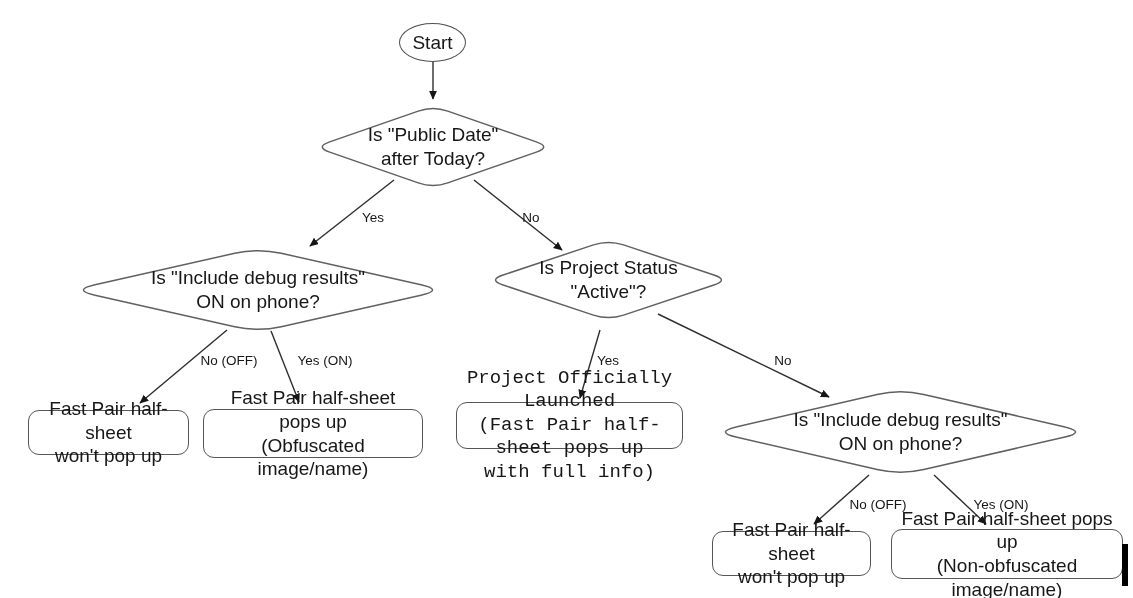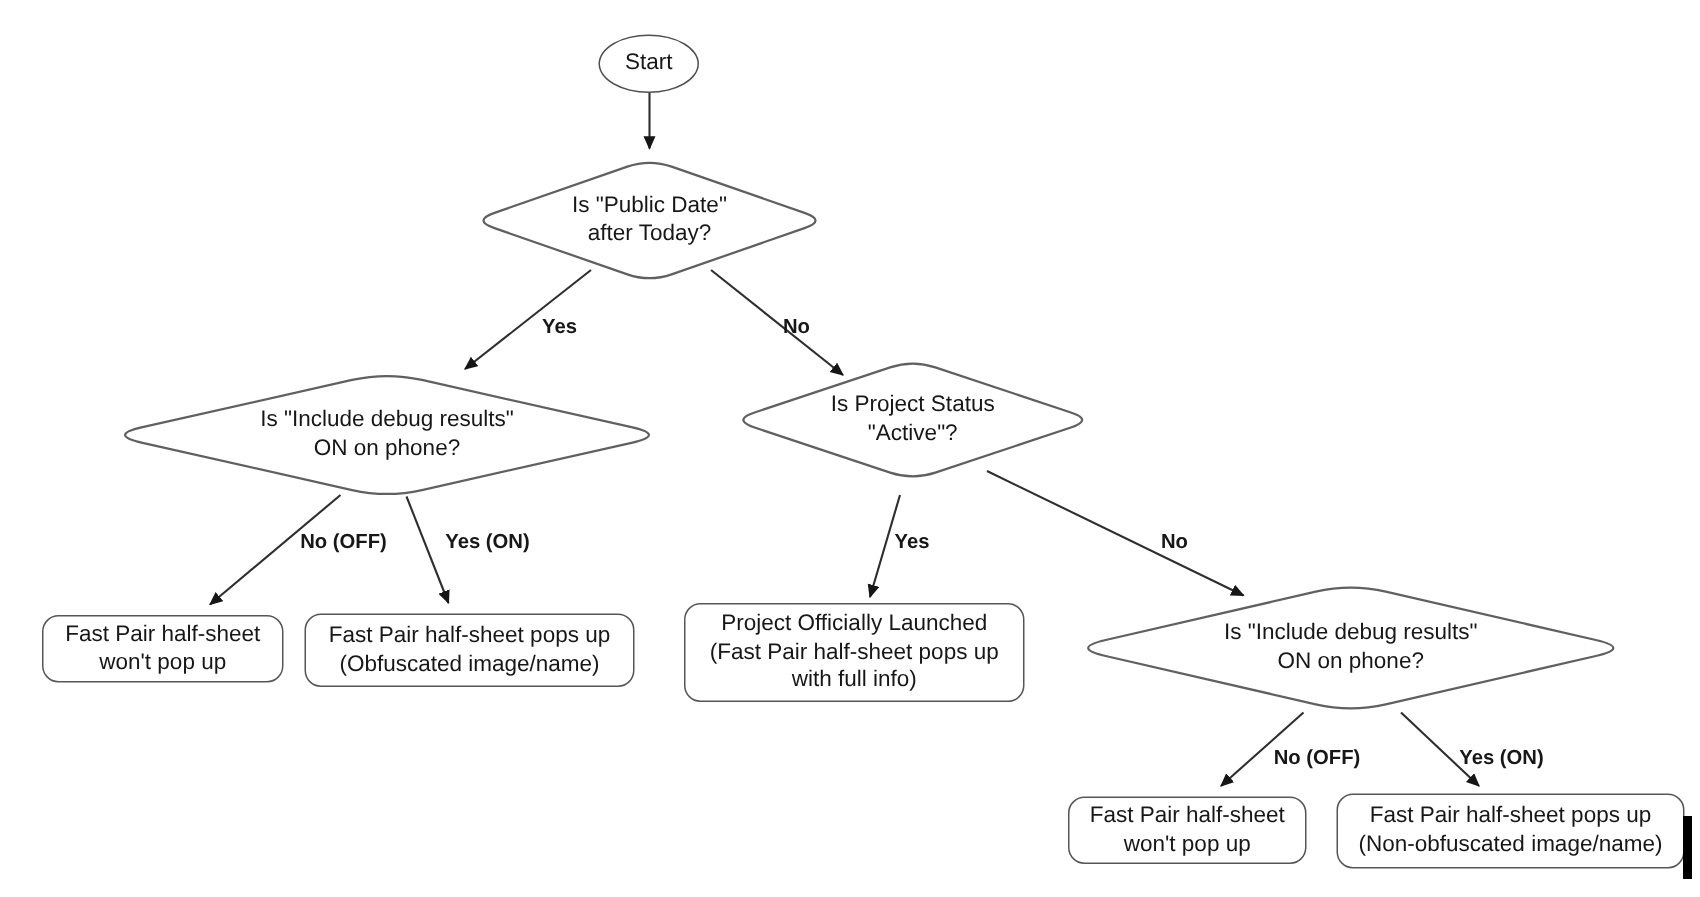--- a/index.html
+++ b/index.html
@@ -12,21 +12,21 @@
     color: #171717;
     overflow: hidden;
   }
   .edges-svg { position: absolute; left: 0; top: 0; width: 1133px; height: 598px; }
   .node {
     position: absolute;
     display: flex;
     align-items: center;
     justify-content: center;
     text-align: center;
-    font-size: 15px;
+    font-size: 19px;
     line-height: 1.24;
     white-space: pre-line;
     box-sizing: border-box;
   }
   .ellipse {
     border: 1.8px solid #4f4f4f;
     border-radius: 50%;
     background: #ffffff;
   }
   .terminal {
@@ -39,21 +39,20 @@
   .decision > svg.diamond {
     position: absolute; left: 0; top: 0; width: 100%; height: 100%;
   }
   .decision > .label { position: relative; z-index: 1; }
   .edge-label {
     position: absolute;
     transform: translateX(-50%);
     font-size: 13.5px;
     white-space: nowrap;
     color: #171717;
-    font-weight: bold;
   }
   .cursor-bar { position: absolute; background: #000000; }
 </style>
 </head>
 <body>
 
 <div class="canvas">
 
   <svg class="edges-svg" width="1133" height="598" aria-hidden="true">
     <defs>
@@ -113,21 +112,21 @@
   <div class="node terminal" style="left:28px; top:410px; width:161px; height:45px;">
     <span class="label">Fast Pair half-sheet
 won't pop up</span>
   </div>
 
   <div class="node terminal" style="left:203px; top:409px; width:220px; height:49px;">
     <span class="label">Fast Pair half-sheet pops up
 (Obfuscated image/name)</span>
   </div>
 
-  <div class="node terminal" style="left:456px; top:402px; width:227px; height:66px;">
+  <div class="node terminal" style="left:456px; top:402px; width:227px; height:47px;font-family:Liberation Mono, monospace;">
     <span class="label">Project Officially Launched
 (Fast Pair half-sheet pops up
 with full info)</span>
   </div>
 
   <div class="node terminal" style="left:712px; top:531px; width:159px; height:45px;">
     <span class="label">Fast Pair half-sheet
 won't pop up</span>
   </div>
 

